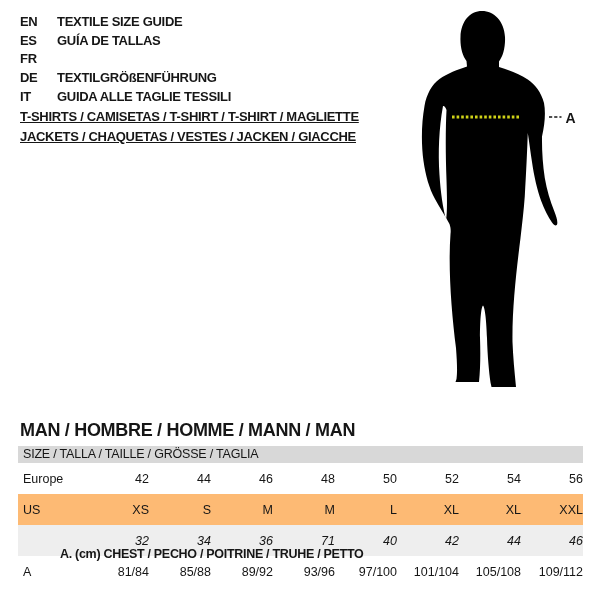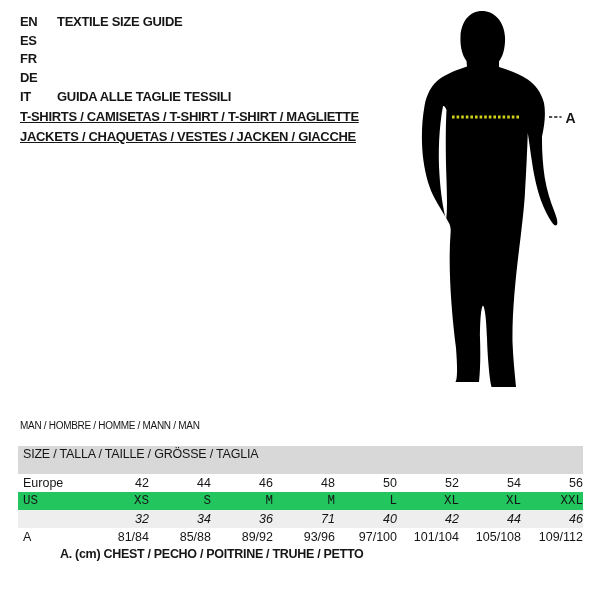--- a/index.html
+++ b/index.html
@@ -14,49 +14,51 @@
   .lang-row{display:flex;height:18.8px;align-items:flex-end;
     font-weight:bold;font-size:13px;letter-spacing:-0.3px;}
   .lang-code{width:37px;}
   
   .categories{position:absolute;left:20px;top:107px;
     font-weight:bold;font-size:13px;line-height:19.5px;letter-spacing:-0.3px;text-decoration:underline;}
   
   .figure-svg{position:absolute;left:395px;top:0;width:185px;height:400px;}
   
   .section-title{position:absolute;left:20px;top:420px;
-    font-weight:normal;font-size:10px;letter-spacing:-0.3px;}
+    font-weight:bold;font-size:18px;letter-spacing:-0.3px;}
   
   .size-table{position:absolute;left:18px;top:446px;width:565px;font-size:12.5px;}
-  .t-header{height:28px;line-height:17px;padding-left:5px;letter-spacing:-0.2px;}
-  .t-row{display:flex;height:18px;align-items:center;}
+  .t-header{height:17px;line-height:17px;padding-left:5px;letter-spacing:-0.2px;}
+  .t-row{display:flex;height:31px;align-items:center;}
   .t-label{width:64px;padding-left:5px;}
   .t-cell{flex:1;text-align:right;}
   
   .footnote{position:absolute;left:20px;top:547px;
     font-weight:bold;font-size:12.5px;letter-spacing:-0.3px;margin-left:40px;}
 </style>
 </head>
 <body>
 
 <div class="canvas">
 
   <div class="lang-list">
     <div class="lang-row">
       <span class="lang-code">EN</span>
       <span class="lang-label">TEXTILE SIZE GUIDE</span>
     </div>
     <div class="lang-row">
       <span class="lang-code">ES</span>
+      <span class="lang-label">GUÍA DE TALLAS</span>
     </div>
     <div class="lang-row">
       <span class="lang-code">FR</span>
     </div>
     <div class="lang-row">
       <span class="lang-code">DE</span>
+      <span class="lang-label">TEXTILGRÖßENFÜHRUNG</span>
     </div>
     <div class="lang-row">
       <span class="lang-code">IT</span>
       <span class="lang-label">GUIDA ALLE TAGLIE TESSILI</span>
     </div>
   </div>
 
   <div class="categories">
     <div>T-SHIRTS / CAMISETAS / T-SHIRT / T-SHIRT / MAGLIETTE</div>
     <div>JACKETS / CHAQUETAS / VESTES / JACKEN / GIACCHE</div>
@@ -97,21 +99,21 @@
       <span class="t-cell">42</span>
       <span class="t-cell">44</span>
       <span class="t-cell">46</span>
       <span class="t-cell">48</span>
       <span class="t-cell">50</span>
       <span class="t-cell">52</span>
       <span class="t-cell">54</span>
       <span class="t-cell">56</span>
     </div>
 
-    <div class="t-row" style="background-color: #22c55e; font-family: Liberation Mono, monospace;">
+    <div class="t-row" style="background-color: #fdba74;">
       <span class="t-label">US</span>
       <span class="t-cell">XS</span>
       <span class="t-cell">S</span>
       <span class="t-cell">M</span>
       <span class="t-cell">M</span>
       <span class="t-cell">L</span>
       <span class="t-cell">XL</span>
       <span class="t-cell">XL</span>
       <span class="t-cell">XXL</span>
     </div>

